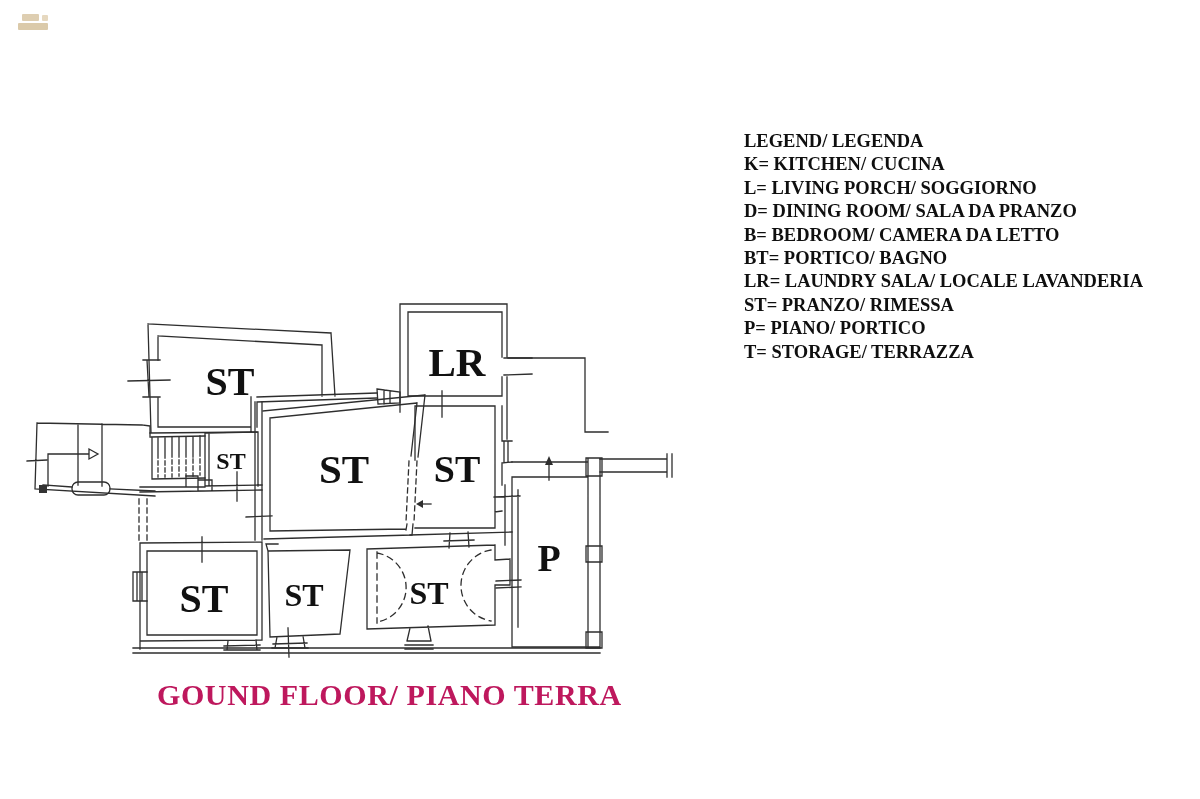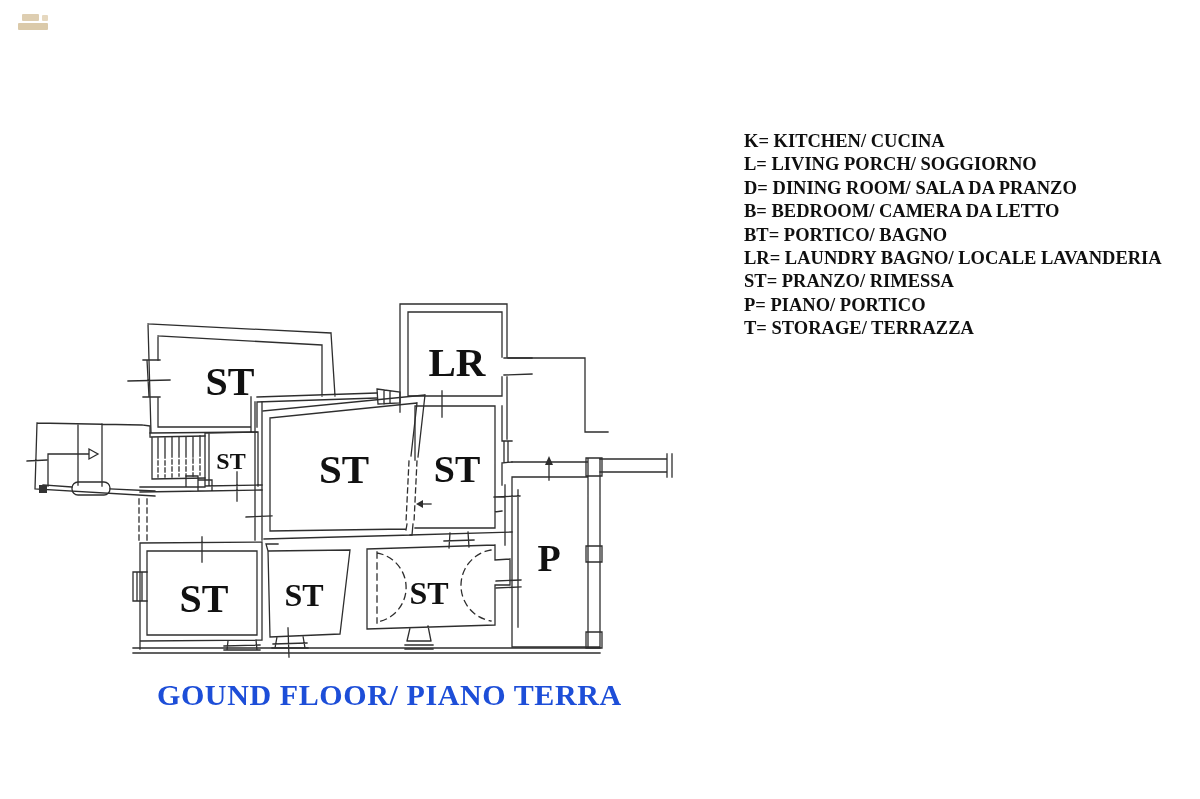--- a/index.html
+++ b/index.html
@@ -7,44 +7,45 @@
     position:relative;width:1200px;height:799px;background:#ffffff;overflow:hidden;
     font-family:"Liberation Serif",serif;
   }
   .watermark{position:absolute;left:18px;top:12px;width:34px;height:20px;opacity:.85;}
   .watermark .wm1{position:absolute;left:4px;top:2px;width:17px;height:7px;background:#d9c6a4;border-radius:1px;}
   .watermark .wm2{position:absolute;left:24px;top:3px;width:6px;height:6px;background:#e2d2b4;border-radius:1px;}
   .watermark .wm3{position:absolute;left:0px;top:11px;width:30px;height:7px;background:#d5c19c;border-radius:1px;}
   .legend{position:absolute;left:744px;top:130px;color:#0f0f0f;}
   .legend .line{font-weight:bold;font-size:18.5px;line-height:23.4px;white-space:nowrap;}
   .caption{
-    position:absolute;left:157px;top:678px;color:#1d4ed8;
+    position:absolute;left:157px;top:678px;color:#be185d;
     font-weight:bold;font-size:30px;letter-spacing:.6px;white-space:nowrap;
   }
   svg.plan{position:absolute;left:0;top:0;}
   svg.plan text{font-family:"Liberation Serif",serif;font-weight:bold;fill:#111;text-anchor:middle;}
 </style>
 </head>
 <body>
 
 <div class="page">
 
   <div class="watermark">
     <div class="wm1"></div>
     <div class="wm2"></div>
     <div class="wm3"></div>
   </div>
 
   <div class="legend">
+    <div class="line">LEGEND/ LEGENDA</div>
     <div class="line">K= KITCHEN/ CUCINA</div>
     <div class="line">L= LIVING PORCH/ SOGGIORNO</div>
     <div class="line">D= DINING ROOM/ SALA DA PRANZO</div>
     <div class="line">B= BEDROOM/ CAMERA DA LETTO</div>
     <div class="line">BT= PORTICO/ BAGNO</div>
-    <div class="line">LR= LAUNDRY BAGNO/ LOCALE LAVANDERIA</div>
+    <div class="line">LR= LAUNDRY SALA/ LOCALE LAVANDERIA</div>
     <div class="line">ST= PRANZO/ RIMESSA</div>
     <div class="line">P= PIANO/ PORTICO</div>
     <div class="line">T= STORAGE/ TERRAZZA</div>
   </div>
 
   <svg class="plan" width="1200" height="799" viewBox="0 0 1200 799">
 
     <g stroke="#2e2e2e" stroke-width="1.3" fill="none" stroke-linecap="square">
 
       <path d="

